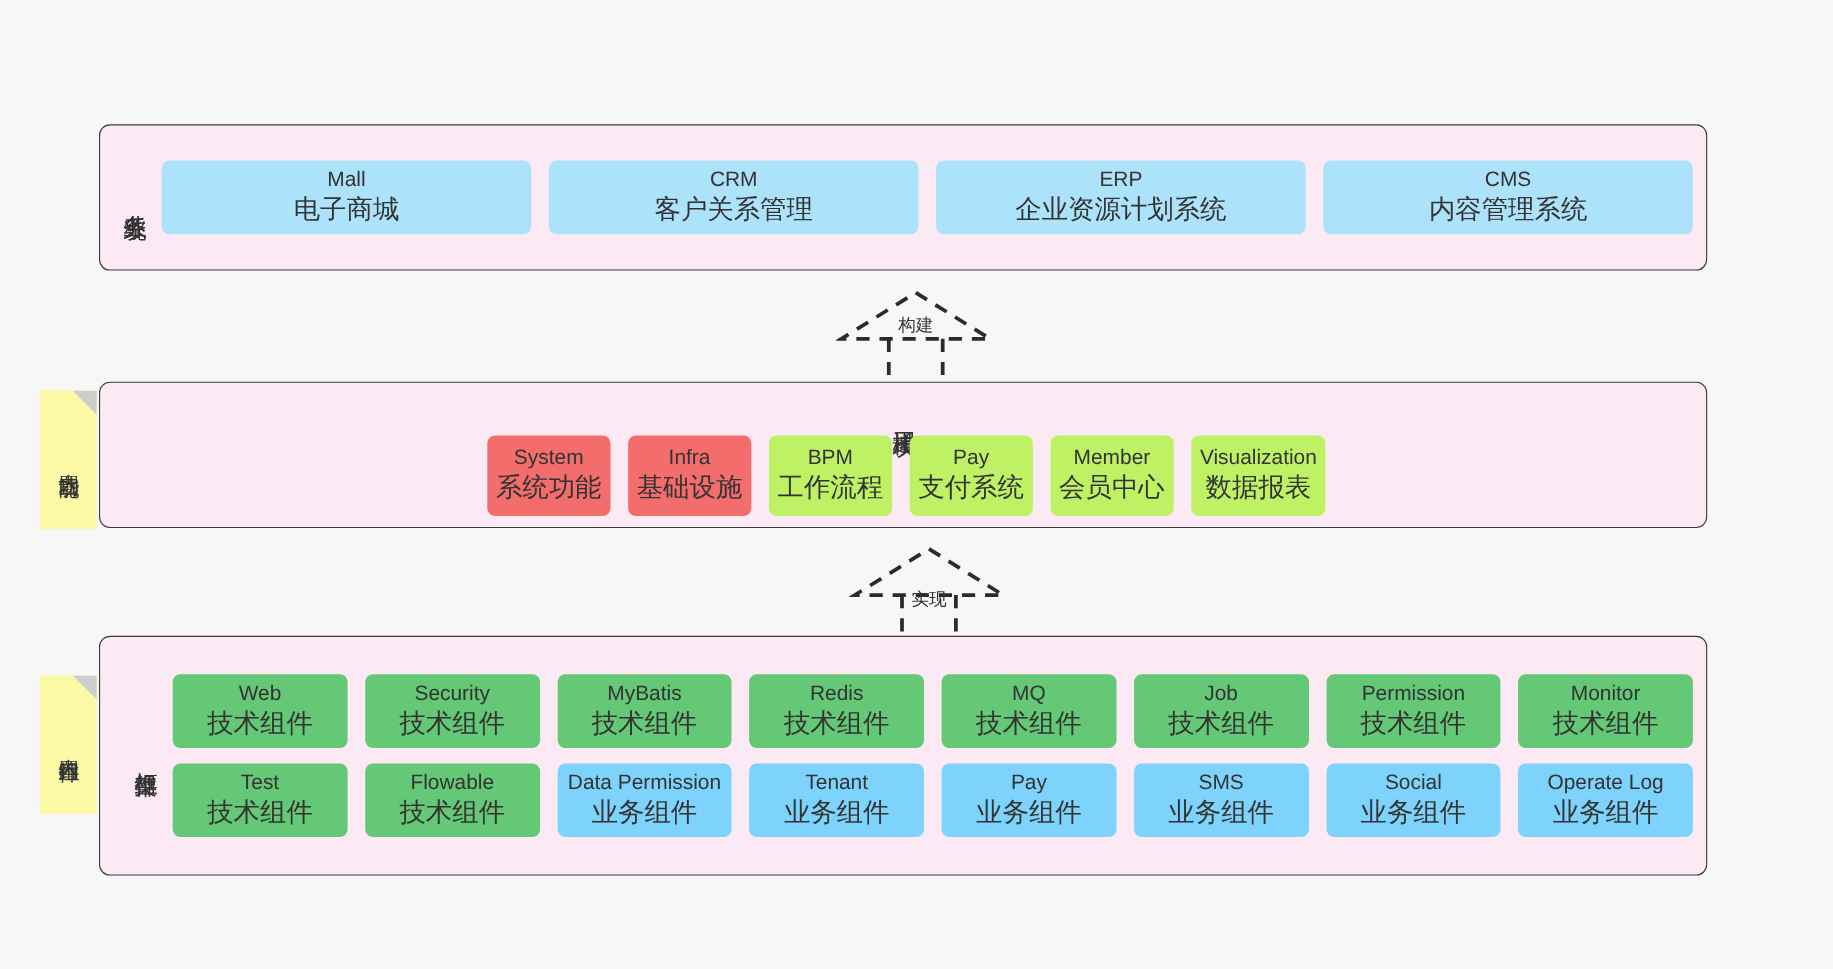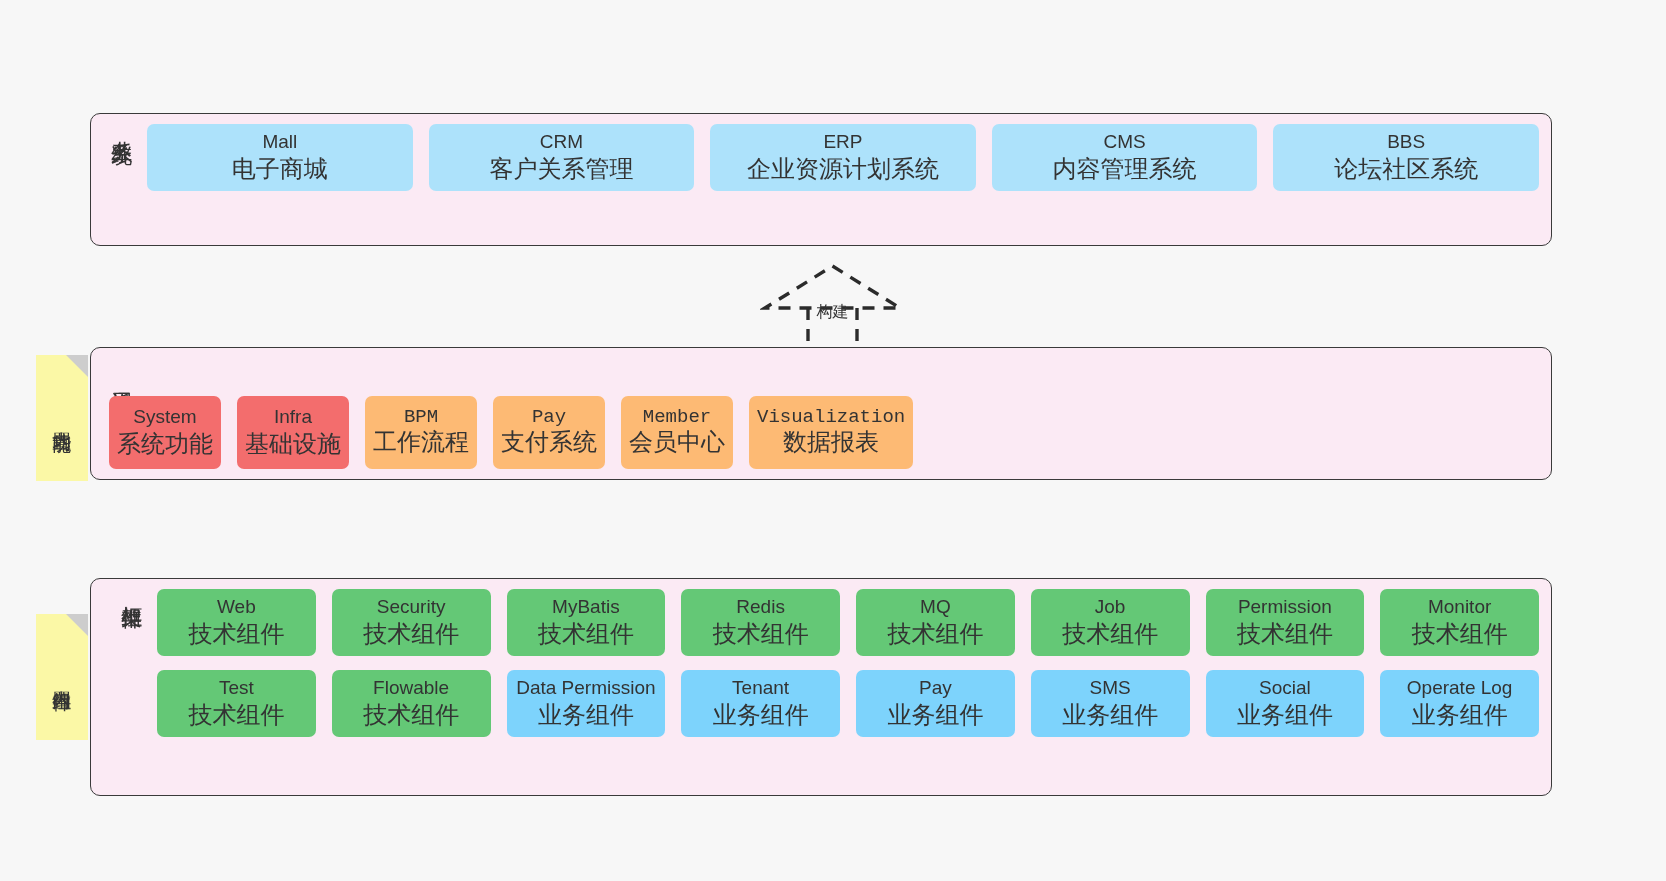--- a/index.html
+++ b/index.html
@@ -24,21 +24,21 @@
   }
 
   
   .layer {
     position: absolute;
     background: #fbeaf4;
     border: 1.6px solid #3a3a3a;
     border-radius: 10px;
     box-sizing: border-box;
     display: flex;
-    align-items: flex-start;
+    align-items: center;
     padding: 10px 12px;
   }
 
   
   .layer-title {
     writing-mode: vertical-rl;
     text-orientation: upright;
     font-size: 21px;
     line-height: 1.12;
     letter-spacing: 1px;
@@ -87,21 +87,21 @@
     display: block;
   }
   .node .cn {
     font-size: 24px;
     color: #333333;
     display: block;
   }
 
   .node.blue       { background: #ade2fb; }
   .node.red        { background: #f36d6d; }
-  .node.pink       { background: #fdba74; font-family: Liberation Mono, monospace; }
+  .node.pink       { background: #bef264; }
   .node.green      { background: #64c876; }
   .node.lightgreen { background: #7dd3fc; }
 
   
   .note {
     position: absolute;
     background: #fbf8a6;
     box-sizing: border-box;
     display: flex;
     align-items: center;
@@ -164,37 +164,33 @@
         <div class="node blue">
           <span class="en">ERP</span>
           <span class="cn">企业资源计划系统</span>
         </div>
 
         <div class="node blue">
           <span class="en">CMS</span>
           <span class="cn">内容管理系统</span>
         </div>
 
-        <div class="node blue">
-          <span class="en">BBS</span>
-          <span class="cn">论坛社区系统</span>
-        </div>
 
       </div>
     </div>
   </div>
 
   <div class="arrow" id="arrow-build" style="left:760px; top:262px; width:145px; height:85px;">
     <svg width="145" height="85" viewBox="0 0 145 85">
 
       <path d="M72.5 4 L140 46 L5 46 Z" fill="#f7f7f7" stroke="#2b2b2b" stroke-width="3.4" stroke-dasharray="12 9" stroke-linejoin="miter"></path>
 
       <path d="M48 46 L48 85 M97 46 L97 85" fill="none" stroke="#2b2b2b" stroke-width="3.4" stroke-dasharray="12 9"></path>
     </svg>
-    <span class="arrow-label" style="top:40px;text-align:right;">构建</span>
+    <span class="arrow-label" style="top:24px;text-align:right;">构建</span>
   </div>
 
   <div class="note" id="note-common" style="left:36px; top:355px; width:52px; height:126px;">
     <span class="note-fold"></span>
     <span class="note-label">内置功能</span>
   </div>
 
   <div class="layer" id="layer-common" style="left:90px; top:347px; width:1462px; height:133px;flex-direction:column;">
     <div class="layer-title">通用模块</div>
     <div class="layer-body">
@@ -227,20 +223,27 @@
 
         <div class="node pink">
           <span class="en">Visualization</span>
           <span class="cn">数据报表</span>
         </div>
 
       </div>
     </div>
   </div>
 
+  <div class="arrow" id="arrow-implement" style="left:772px; top:495px; width:145px; height:85px;">
+    <svg width="145" height="85" viewBox="0 0 145 85">
+      <path d="M72.5 4 L140 46 L5 46 Z" fill="#f7f7f7" stroke="#2b2b2b" stroke-width="3.4" stroke-dasharray="12 9" stroke-linejoin="miter"></path>
+      <path d="M48 46 L48 85 M97 46 L97 85" fill="none" stroke="#2b2b2b" stroke-width="3.4" stroke-dasharray="12 9"></path>
+    </svg>
+    <span class="arrow-label" style="top:40px;">实现</span>
+  </div>
 
   <div class="note" id="note-framework" style="left:36px; top:614px; width:52px; height:126px;">
     <span class="note-fold"></span>
     <span class="note-label">内置组件</span>
   </div>
 
   <div class="layer" id="layer-framework" style="left:90px; top:578px; width:1462px; height:218px;padding-left:22px;">
     <div class="layer-title">框架组件</div>
     <div class="layer-body">
 

